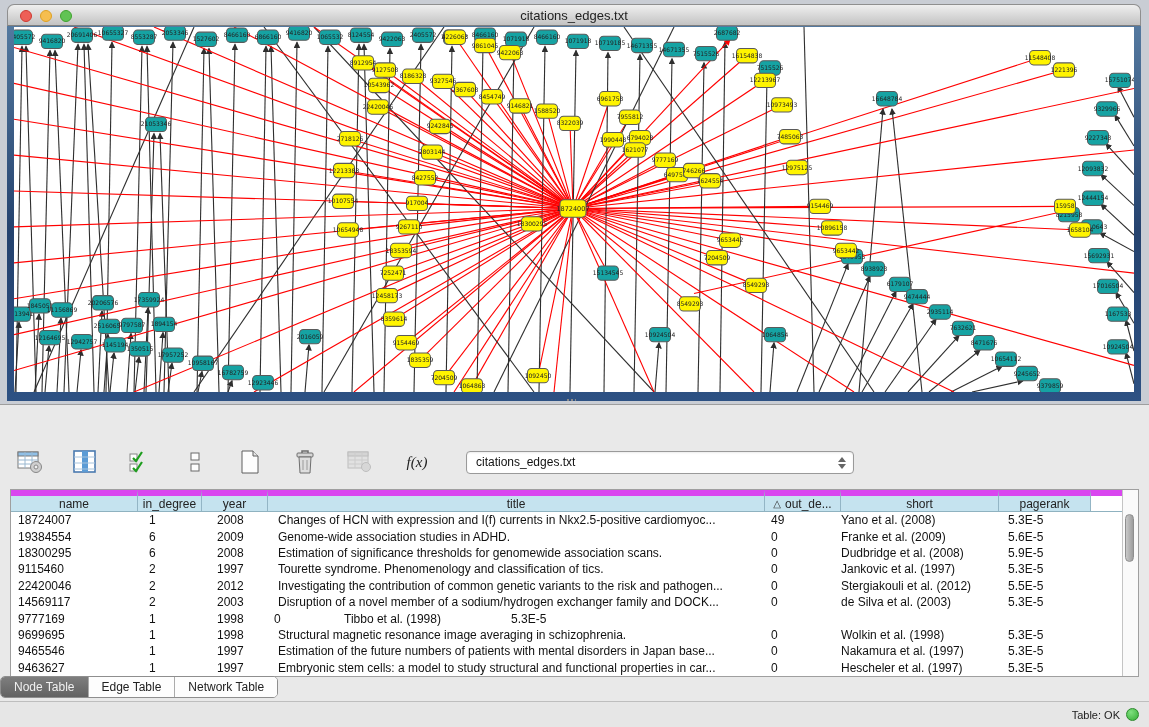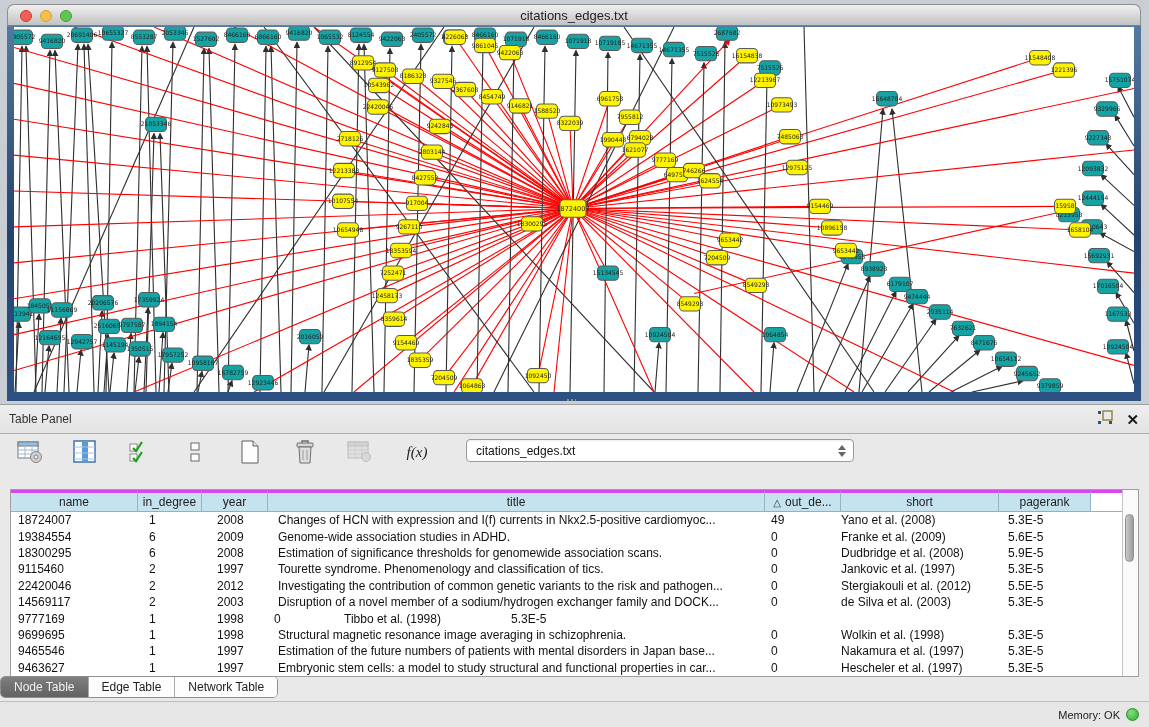--- a/index.html
+++ b/index.html
@@ -41,39 +41,39 @@
   #table-panel{
     position:absolute;left:0;top:404px;width:1149px;height:323px;
     background:#e9e9e9;border-top:1px solid #9e9e9e;box-sizing:border-box;
   }
   .panel-titlebar{height:28px;position:relative;border-bottom:1px solid #adadad;
     background:linear-gradient(#eeeeee,#e3e3e3)}
   .panel-title{position:absolute;left:9px;top:7px;font-size:12px;color:#333}
   .panel-controls{position:absolute;right:10px;top:5px;display:flex;gap:13px;align-items:center}
   .close-x{font-size:15px;font-weight:bold;color:#1a1a1a;line-height:16px;cursor:default}
   
-  .toolbar{position:absolute;left:0;top:34px;height:46px;display:flex;align-items:flex-start;
+  .toolbar{position:absolute;left:0;top:34px;height:46px;display:flex;align-items:center;
     padding-left:16px;gap:27px}
   .tbtn{width:28px;height:26px;display:flex;align-items:center;justify-content:center}
   .fx{font-family:"Liberation Serif", serif;font-style:italic;font-size:15px;color:#222;margin:0 2px}
   .dropdown{
     width:388px;height:23px;background:#fff;border:1px solid #9a9a9a;border-radius:4px;
     margin-left:6px;position:relative;display:flex;align-items:center;box-sizing:border-box;
     box-shadow:inset 0 1px 2px rgba(0,0,0,.08);
   }
   .dropdown .dd-text{font-size:12px;color:#111;padding-left:9px}
   .stepper{position:absolute;right:6px;top:3px;width:11px;height:16px;
     display:flex;flex-direction:column;align-items:center;justify-content:center;gap:2px}
   .tri-up{width:0;height:0;border-left:4px solid transparent;border-right:4px solid transparent;border-bottom:5px solid #666}
   .tri-down{width:0;height:0;border-left:4px solid transparent;border-right:4px solid transparent;border-top:5px solid #666}
   
   .table-wrap{position:absolute;left:10px;top:84px;width:1129px;height:188px;
     background:#fff;border:1px solid #9f9f9f;box-sizing:border-box;overflow:hidden}
   .thead{display:flex;height:21px;border-bottom:1px solid #8fb2c0}
-  .th{background:#c5e3ef;border-right:1px solid #93b5c5;border-top:3px solid #d946ef;
+  .th{background:#c5e3ef;border-right:1px solid #93b5c5;border-top:6px solid #d946ef;
     font-size:12px;color:#222;display:flex;align-items:center;justify-content:center;
     box-sizing:border-box;white-space:nowrap;overflow:hidden}
   .th .sort-tri{font-size:10px;margin-right:4px;color:#333}
   .tbody{position:relative}
   .tr{display:flex;height:16.4px;align-items:center;background:#fff}
   .td{font-size:12px;color:#111;white-space:nowrap;overflow:hidden;box-sizing:border-box}
   .c-name{width:127px}.c-ind{width:64px}.c-year{width:66px}.c-title{width:497px}
   .c-out{width:76px}.c-short{width:158px}.c-page{width:92px}.c-fill{flex:1;background:#fff;border-right:none}
   .td.c-name{padding-left:7px}.td.c-ind{padding-left:11px}.td.c-year{padding-left:15px}
   .td.c-title{padding-left:10px}.td.c-out{padding-left:6px}.td.c-short{}
@@ -800,34 +800,20 @@
             </g>
           </g>
       </svg>
     </div>
   </div>
 </div>
 
 <div id="splitter-grip"></div>
 
 <div id="table-panel">
-  <div class="panel-titlebar">
-    <span class="panel-title">Table Panel</span>
-    <span class="panel-controls">
-      <span>
-        <svg width="16" height="16" viewBox="0 0 16 16">
-          <rect x="6" y="1" width="9" height="9" fill="none" stroke="#8f7f3f" stroke-width="1.4"></rect>
-          <rect x="1" y="1" width="3" height="3" fill="#34507c"></rect>
-          <rect x="1" y="11" width="3" height="3" fill="#34507c"></rect>
-          <rect x="12" y="11" width="3" height="3" fill="#34507c"></rect>
-        </svg>
-      </span>
-      <span class="close-x">✕</span>
-    </span>
-  </div>
 
   <div class="toolbar">
     <span class="tbtn">
       <svg width="26" height="24" viewBox="0 0 26 24">
         <rect x="1" y="2" width="20" height="16" fill="#fff" stroke="#7a7a7a"></rect>
         <rect x="1" y="2" width="20" height="4" fill="#8fc0e8" stroke="#7a7a7a"></rect>
         <path d="M1 10h20M1 14h20M8 2v16M15 2v16" stroke="#9ab8d0" fill="none"></path>
         <circle cx="19" cy="17" r="5.5" fill="#cfcfcf" stroke="#878787"></circle>
         <circle cx="19" cy="17" r="2" fill="#efefef" stroke="#878787"></circle>
       </svg>
@@ -994,16 +980,16 @@
 
   <div class="tabs-bar">
     <div class="tabs" id="tabs">
         <div class="tab active">Node Table</div>
         <div class="tab">Edge Table</div>
         <div class="tab">Network Table</div>
       </div>
   </div>
 
   <div class="status-bar">
-    <span class="mem-label">Memory: OK</span>
+    <span class="mem-label">Table: OK</span>
     <span class="mem-dot"></span>
   </div>
 </div>
 
 </body></html>

